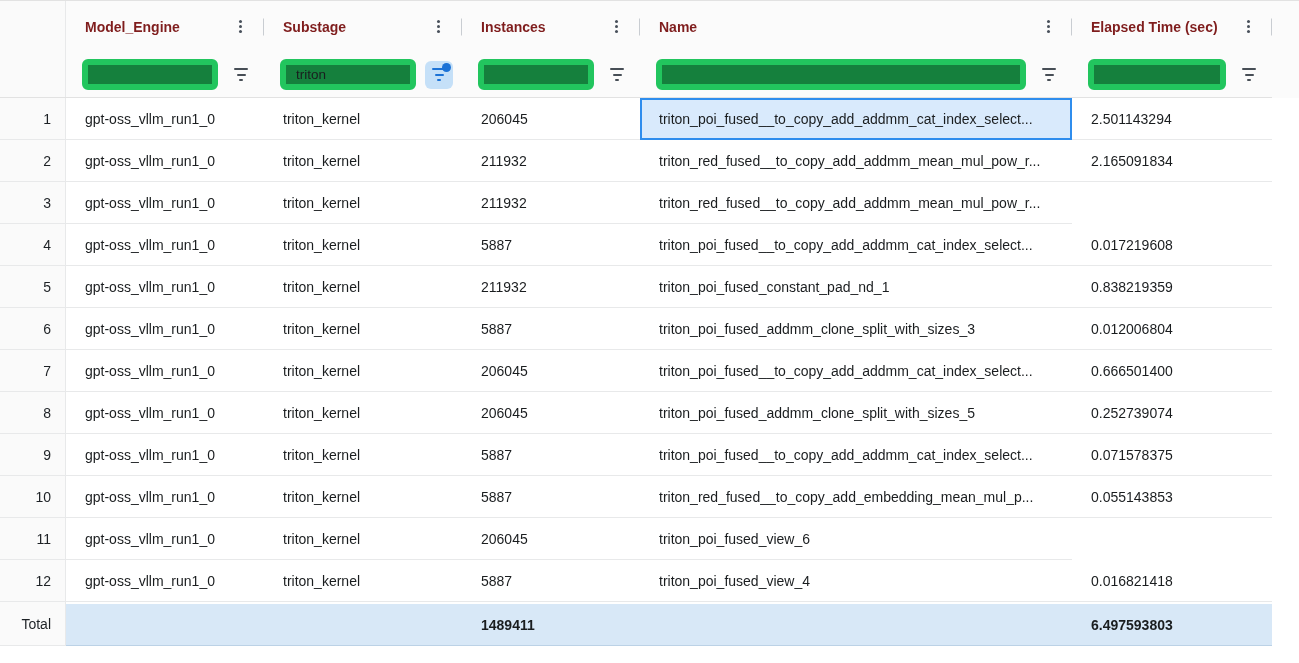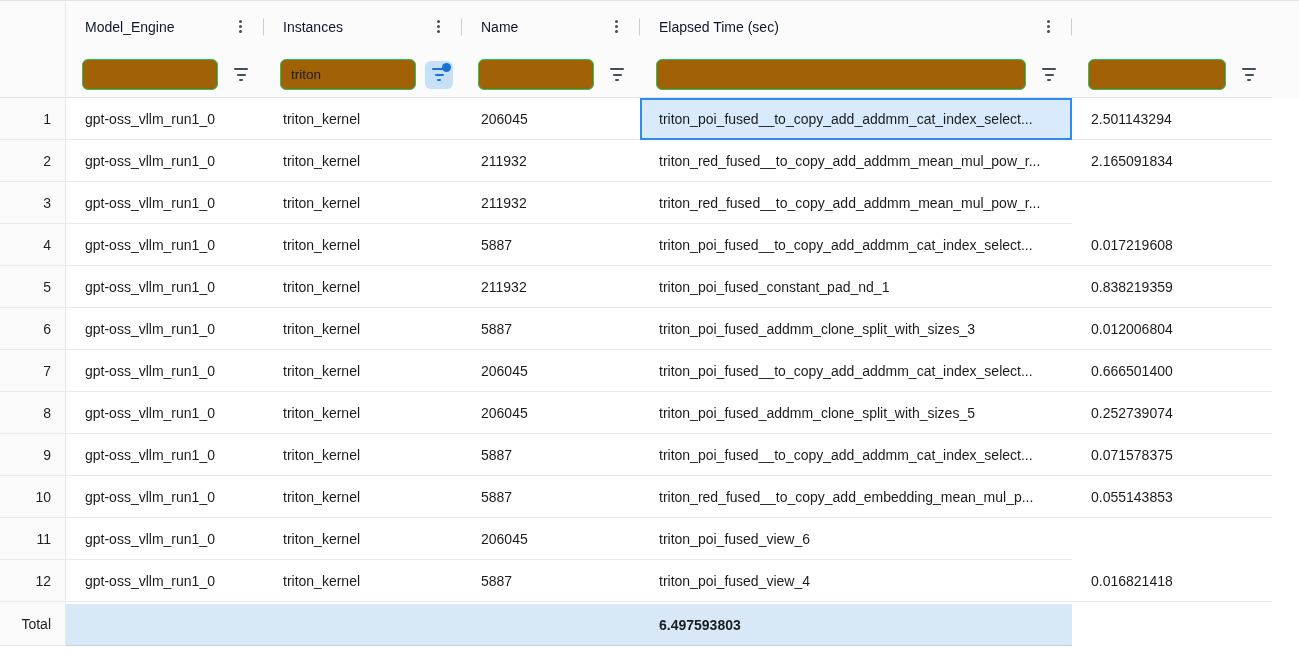--- a/index.html
+++ b/index.html
@@ -12,36 +12,36 @@
   .row {
     display:grid;
     grid-template-columns:66px 198px 198px 178px 432px 200px;
     width:1272px;
   }
   
   .hdr-bg { background:#fbfbfb; border-top:1px solid #e2e2e2; width:1299px; }
   .hdr-row { height:51px; }
   .hcell {
     display:flex; align-items:center; position:relative;
-    padding:0 12px 0 19px; font-weight:400; color:#0f172a;
+    padding:0 12px 0 19px; font-weight:700; color:#7f1d1d;
   }
   .hcell .hlabel { flex:1; white-space:nowrap; overflow:hidden; }
   .hcell::after {
     content:""; position:absolute; right:0; top:50%; transform:translateY(-50%);
     width:1px; height:17px; background:#c9cdd2;
   }
   .kebab-box { width:20px; height:20px; display:flex; align-items:center; justify-content:center; cursor:pointer; margin-right:2px; }
   .kebab { width:3px; height:3px; border-radius:50%; background:#48505a;
     box-shadow:0 -5px 0 #48505a, 0 5px 0 #48505a; }
   
   .filter-row { height:46px; border-bottom:1px solid #e2e2e2; }
   .fcell { display:flex; align-items:center; padding:0 9px 0 16px; }
   .fcell input {
-    flex:1; min-width:0; height:31px; border:1px solid #22c55e; border-radius:6px;
-    background:#a16207; padding:0 10px; font-family:"Liberation Sans", sans-serif;
+    flex:1; min-width:0; height:31px; border:6px solid #22c55e; border-radius:6px;
+    background:#15803d; padding:0 10px; font-family:"Liberation Sans", sans-serif;
     font-size:13.5px; color:#1a1d1f; outline:none;
   }
   .ficon {
     width:28px; height:28px; margin-left:9px; flex:0 0 28px;
     display:flex; flex-direction:column; align-items:center; justify-content:center;
     cursor:pointer; position:relative; border-radius:6px;
   }
   .ficon i { display:block; height:2px; border-radius:1px; background:#474e56; margin:1.6px 0; }
   .ficon i:nth-child(1){ width:14px; }
   .ficon i:nth-child(2){ width:9px; }
@@ -83,20 +83,26 @@
 
     <div class="row hdr-row">
       <div class="cell gutter hdr-gutter" style="border-bottom:none;"></div>
       <div class="hcell">
         <span class="hlabel">Model_Engine</span>
         <span class="kebab-box">
             <span class="kebab"></span>
           </span>
       </div>
       <div class="hcell">
+        <span class="hlabel">Substage</span>
+        <span class="kebab-box">
+            <span class="kebab"></span>
+          </span>
+      </div>
+      <div class="hcell">
         <span class="hlabel">Instances</span>
         <span class="kebab-box">
             <span class="kebab"></span>
           </span>
       </div>
       <div class="hcell">
         <span class="hlabel">Name</span>
         <span class="kebab-box">
             <span class="kebab"></span>
           </span>
@@ -246,16 +252,17 @@
     <div class="cell">triton_kernel</div>
     <div class="cell">5887</div>
     <div class="cell name-cell">triton_poi_fused_view_4</div>
     <div class="cell">0.016821418</div>
   </div>
 
   <div class="row trow">
     <div class="cell gutter">Total</div>
     <div class="cell tband empty"></div>
     <div class="cell tband empty"></div>
+    <div class="cell tband">1489411</div>
     <div class="cell tband empty"></div>
     <div class="cell tband">6.497593803</div>
   </div>
 </div>
 
 </body></html>

